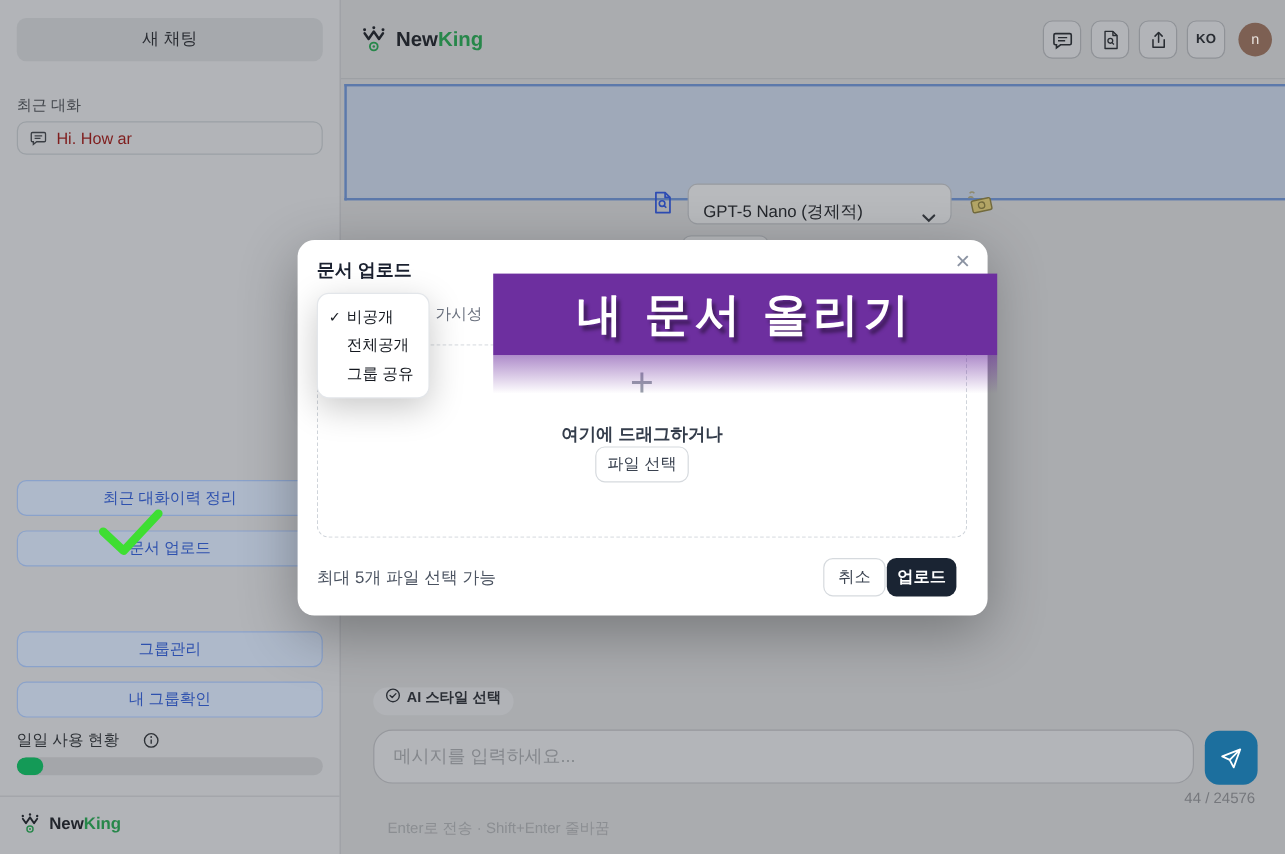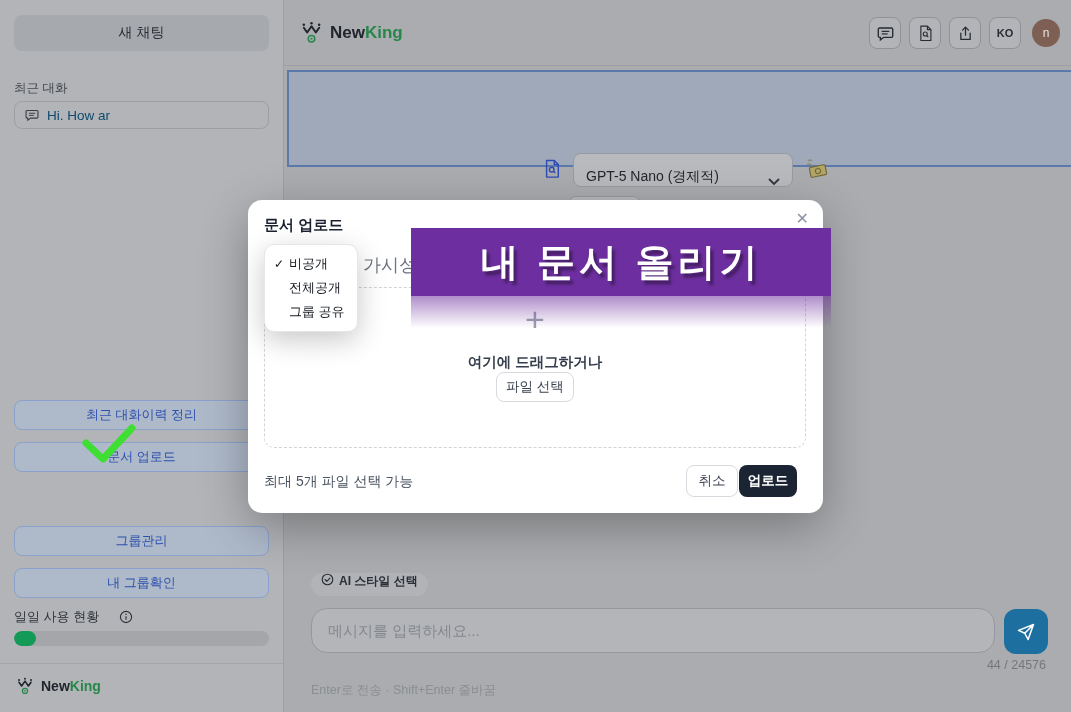--- a/index.html
+++ b/index.html
@@ -4,21 +4,21 @@
 <style>
   * { margin:0; padding:0; box-sizing:border-box; }
   html,body { width:1071px; height:712px; }
   body { font-family:"Liberation Sans", sans-serif; }
   .screen { position:relative; width:1071px; height:712px; overflow:hidden; background:#aaacaf; }
 
   
   .sidebar { position:absolute; left:0; top:0; width:284px; height:712px; background:#b2b4b8; border-right:1px solid #9c9fa3; }
   .new-chat { position:absolute; left:14px; top:15px; width:255px; height:36px; border:none; border-radius:8px; background:#a6a9ad; color:#2a2d33; font:500 14px "Liberation Sans",sans-serif; cursor:pointer; }
   .recent-title { position:absolute; left:14px; top:80px; font-size:12.5px; color:#43474d; }
-  .chat-item { position:absolute; left:14px; top:101px; width:255px; height:28px; border:1px solid #9ba0a5; border-radius:8px; display:flex; align-items:center; gap:8px; padding:0 10px; color:#0c4a6e; font-size:13.5px; cursor:pointer; }
+  .chat-item { position:absolute; left:14px; top:101px; width:255px; height:28px; border:1px solid #9ba0a5; border-radius:8px; display:flex; align-items:center; gap:8px; padding:0 10px; color:#7f1d1d; font-size:13.5px; cursor:pointer; }
   .chat-item svg { flex:0 0 auto; }
 
   .s-act { position:absolute; left:14px; width:255px; height:30px; border-radius:8px; background:#aeb9ca; border:1px solid #8aa2cb; color:#2e51ae; font:500 13px "Liberation Sans",sans-serif; cursor:pointer; }
   .a0{top:400px}.a1{top:442px}.a2{top:484px}.a3{top:526px}.a4{top:568px}
 
   .usage-row { position:absolute; left:14px; top:608px; display:flex; align-items:center; gap:20px; color:#2e3237; font-size:13px; }
   .progress { position:absolute; left:14px; top:631px; width:255px; height:15px; border-radius:8px; background:#a4a6aa; overflow:hidden; }
   .progress .fill { height:100%; background:#149a57; border-radius:8px; }
   .side-divider { position:absolute; left:0; right:0; top:663px; border-top:1px solid #a1a4a8; }
   .side-footer { position:absolute; left:16px; top:676px; display:flex; align-items:center; gap:7px; color:#21252c; font-size:14px; font-weight:700; }
@@ -40,31 +40,31 @@
   .selectbox { position:absolute; display:flex; align-items:flex-end; justify-content:space-between; background:#b8babd; border:1px solid #989ba0; border-radius:8px; padding:0 12px; color:#24272c; font-size:14px; cursor:pointer; }
   .model-select { left:284px; top:81px; width:220px; height:34px; }
   .vis-select { left:279px; top:124px; width:73px; height:34px; gap:8px; }
   .money-icon { position:absolute; left:516px; top:86px; }
 
   .style-pill { position:absolute; left:27px; top:573px; height:23px; display:flex; align-items:flex-start; gap:5px; padding:0 10px; border:none; border-radius:12px; background:#b1b3b7; color:#2b2f36; font:700 12px "Liberation Sans",sans-serif; cursor:pointer; }
   .msg-input { position:absolute; left:27px; top:608px; width:684px; height:45px; border-radius:16px; background:#b3b5b9; border:1px solid #96989d; padding:0 16px; font-size:15px; color:#3a3e44; outline:none; }
   .msg-input::placeholder { color:#85888d; }
   .send-btn { position:absolute; left:720px; top:609px; width:44px; height:45px; border:none; border-radius:12px; background:#1c6f9e; display:flex; align-items:center; justify-content:center; cursor:pointer; }
   .counter { position:absolute; right:25px; top:658px; font-size:12.5px; color:#75777c; }
-  .hint { position:absolute; left:27px; top:682px; font-size:12.5px; color:#8b8e92; }
+  .hint { position:absolute; left:39px; top:682px; font-size:12.5px; color:#8b8e92; }
 
   
   .modal { position:absolute; left:248px; top:200px; width:575px; height:313px; background:#ffffff; border-radius:14px; box-shadow:0 14px 48px rgba(0,0,0,.30); z-index:10; }
   .m-title { position:absolute; left:16px; top:16px; font-size:15px; font-weight:700; color:#1b2130; }
   .m-close { position:absolute; right:14px; top:11px; background:none; border:none; font-size:16px; color:#8b93a2; cursor:pointer; line-height:1; }
   .vis-native { position:absolute; left:18px; top:46px; width:88px; height:26px; background:#eef0f3; border:1px solid #d4d8dd; border-radius:6px; cursor:pointer; }
   .popup { position:absolute; left:16px; top:44px; width:94px; background:#ffffff; border:1px solid #e3e6ea; border-radius:10px; box-shadow:0 8px 28px rgba(0,0,0,.22); padding:7px 0; z-index:4; }
   .popup .opt { display:flex; align-items:center; padding:3px 10px 3px 9px; font-size:13px; color:#14181f; cursor:pointer; }
   .popup .chk { width:15px; font-size:12px; color:#14181f; }
-  .vis-label { position:absolute; left:115px; top:53px; font-size:18px; color:#6c7380; }
+  .vis-label { position:absolute; left:115px; top:53px; font-size:13px; color:#6c7380; }
 
   .dropzone { position:absolute; left:16px; top:87px; width:542px; height:161px; border:1.5px dashed #cfd4da; border-radius:10px; text-align:center; }
   .plus { margin-top:14px; font-size:34px; line-height:34px; font-weight:300; color:#9aa1aa; }
   .drag-text { margin-top:17px; font-size:14.5px; font-weight:600; color:#343d4b; }
   .file-btn { width:78px; height:30px; border-radius:8px; border:1px solid #d6dade; background:#fff; color:#3a4250; font:400 13.5px "Liberation Sans",sans-serif; cursor:pointer; }
 
   .banner { position:absolute; left:163px; top:28px; width:420px; height:68px; background:#6d2f9f; z-index:3; display:flex; align-items:center; justify-content:center; color:#ffffff; font-size:38px; font-weight:700; letter-spacing:4px; text-shadow:3px 4px 3px rgba(0,0,0,.4); white-space:nowrap; }
   .banner::after { content:""; position:absolute; left:0; right:0; top:68px; height:32px; background:linear-gradient(180deg, rgba(109,47,159,.55), rgba(109,47,159,0)); pointer-events:none; }
 
   .m-note { position:absolute; left:16px; top:273px; font-size:14px; color:#4b5361; }

